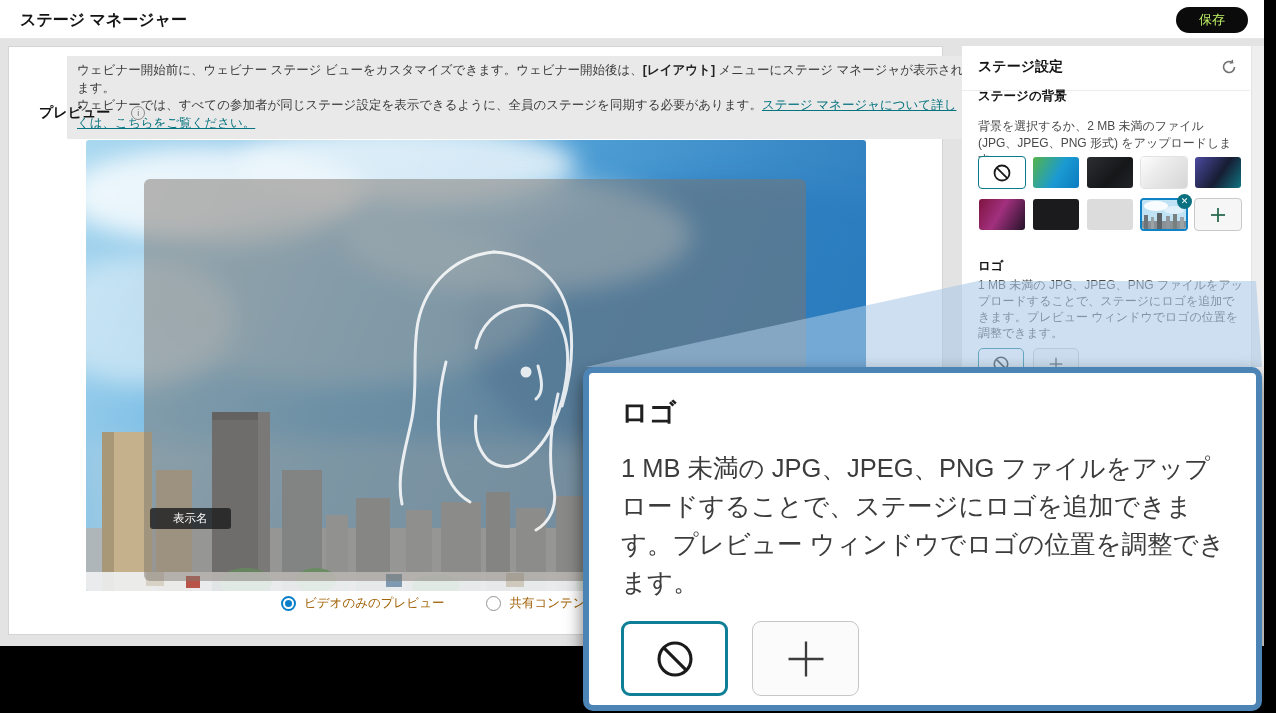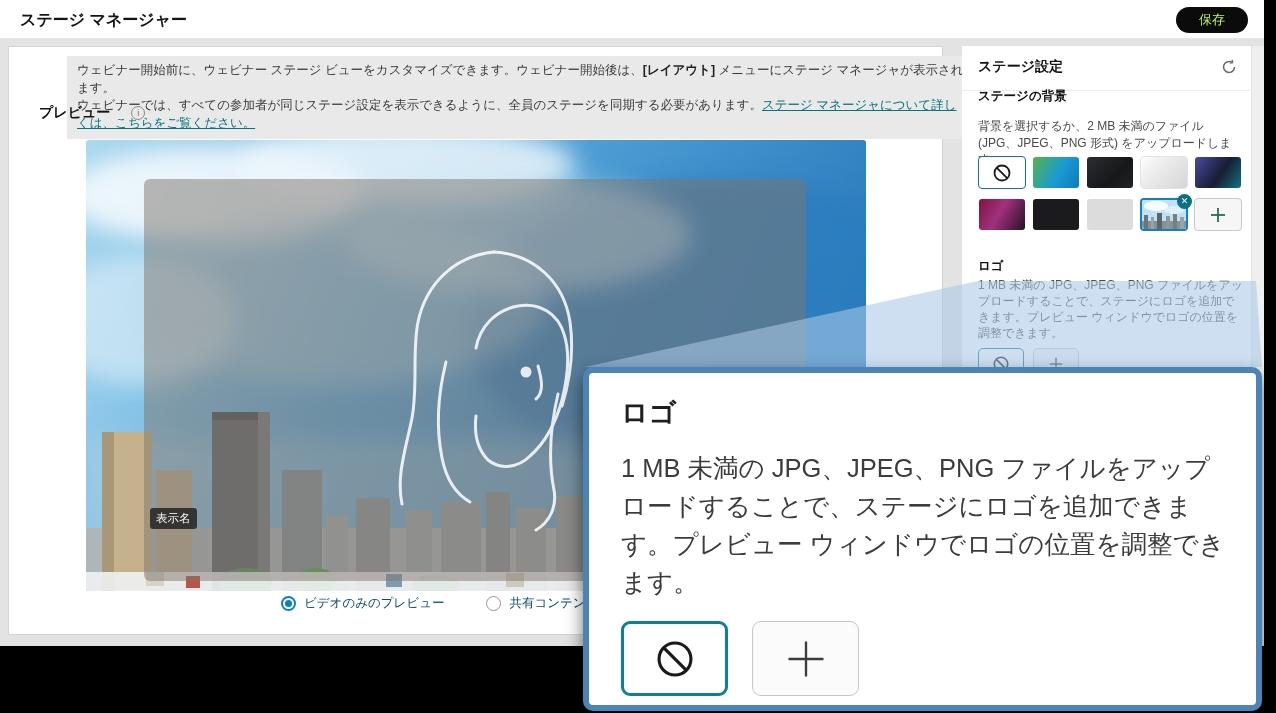--- a/index.html
+++ b/index.html
@@ -30,26 +30,26 @@
     display:inline-block; }
 
   
   .preview { position:absolute; left:77px; top:93px; width:780px; height:451px;
     border-radius:3px; overflow:hidden; }
   .preview svg.scene { position:absolute; left:0; top:0; }
   .video-tile { position:absolute; left:58px; top:39px; width:662px; height:402px;
     background:rgba(125,118,110,0.5); border-radius:6px; }
   .face-art { position:absolute; left:290px; top:98px; }
   .name-badge { position:absolute; left:64px; top:368px; height:21px; line-height:21px;
-    padding:0 6px; background:rgba(26,26,28,0.78); color:#fff; font-size:11.5px;
+    padding:0 23px; background:rgba(26,26,28,0.78); color:#fff; font-size:11.5px;
     border-radius:3px; }
 
   
   .radio-row { position:absolute; left:272px; top:548px; display:flex; gap:42px;
-    font-size:12.5px; color:#0c4a6e; align-items:flex-start; }
+    font-size:12.5px; color:#a16207; align-items:flex-start; }
   .radio-opt { display:flex; align-items:center; gap:8px; cursor:pointer; }
   .radio-circle { width:15px; height:15px; border-radius:50%; background:#fff;
     border:1.5px solid #949494; position:relative; flex:0 0 auto; }
   .radio-circle.sel { border:2px solid #0a7fc9; }
   .radio-circle.sel::after { content:""; position:absolute; left:2px; top:2px; width:7px;
     height:7px; border-radius:50%; background:#0a7fc9; }
 
   
   .sidebar { position:absolute; left:962px; top:46px; width:302px; height:600px; background:#ffffff; }
   .sb-scroll { position:absolute; right:0; top:0; width:13px; height:600px; background:#efefef;

